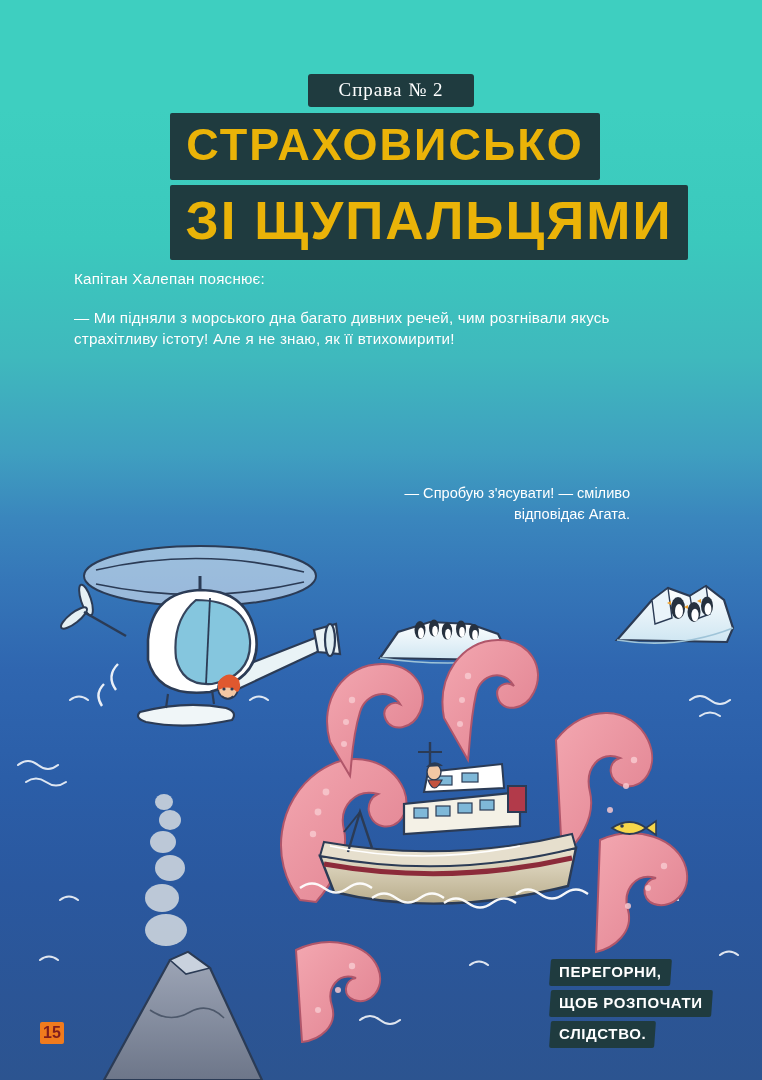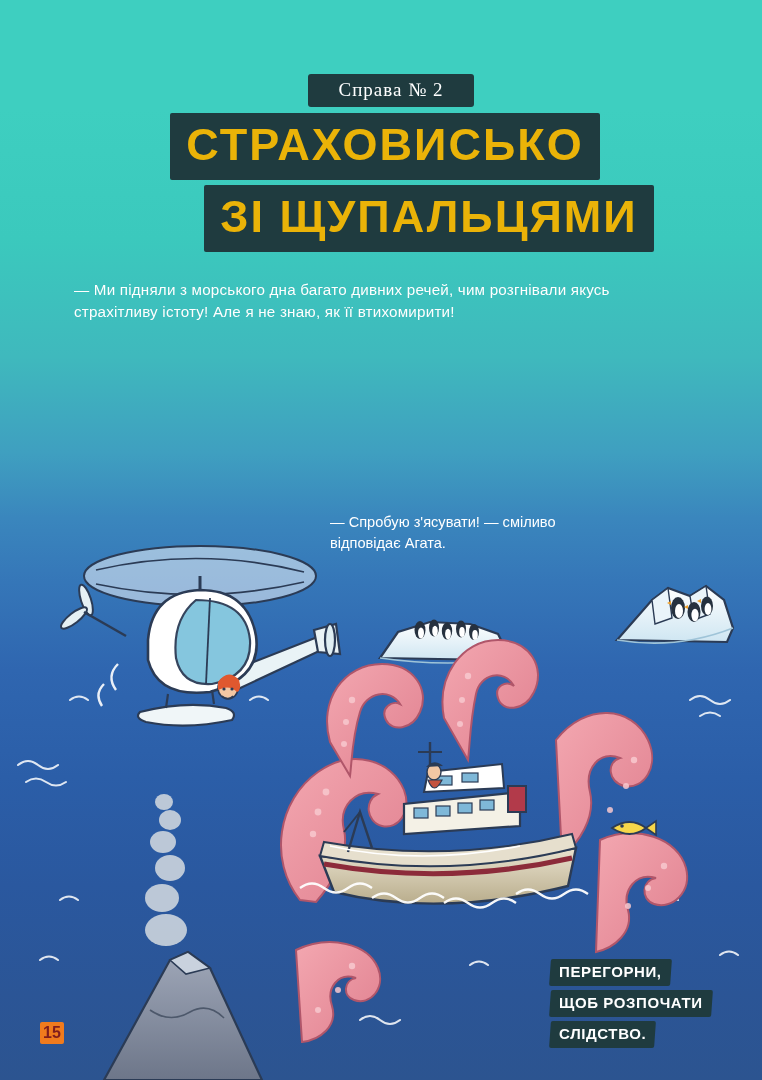--- a/index.html
+++ b/index.html
@@ -54,21 +54,21 @@
     line-height: 1;
     padding: 9px 16px 13px 16px;
     border-radius: 2px;
   }
   .title-line-1 {
     font-size: 45px;
     margin-top: 6px;
     margin-left: 8px;
   }
   .title-line-2 {
-    font-size: 45px;
+    font-size: 53px;
     margin-top: 5px;
     margin-left: 96px;
   }
   .title-row { display: block; }
 
   
   .body-text {
     position: absolute;
     left: 74px;
     top: 268px;
@@ -83,23 +83,23 @@
     margin-bottom: 17px;
     text-shadow: 0 0 1px rgba(0,0,0,0.06);
   }
   .para.semi { font-weight: bold; }
   .para.reg { font-weight: normal; }
   .para.dialog { font-weight: normal; margin-bottom: 0; margin-top: 11px; }
 
   .agata-line {
     position: absolute;
     left: 330px;
-    top: 512px;
+    top: 483px;
     width: 300px;
-    text-align: left;
+    text-align: right;
     color: #ffffff;
     font-size: 14.6px;
     line-height: 1.45;
   }
 
   
   .page-num {
     position: absolute;
     left: 40px; bottom: 36px;
     width: 24px; height: 22px;
@@ -377,20 +377,21 @@
     </div>
     <div class="title-row">
       <span class="title-line title-line-1">СТРАХОВИСЬКО</span>
     </div>
     <div class="title-row">
       <span class="title-line title-line-2">ЗІ ЩУПАЛЬЦЯМИ</span>
     </div>
   </div>
 
   <div class="body-text">
+    <p class="para reg">Капітан Халепан пояснює:</p>
     <p class="para dialog">— Ми підняли з морського дна багато дивних речей, чим розгнівали якусь страхітливу істоту! Але я не знаю, як її втихомирити!</p>
   </div>
 
   <div class="agata-line">— Спробую з'ясувати! — смiливо відповідає Агата.</div>
 
   <div class="page-num">15</div>
 
   <div class="callout">
     <div class="callout-line">
         <span>ПЕРЕГОРНИ,</span>

